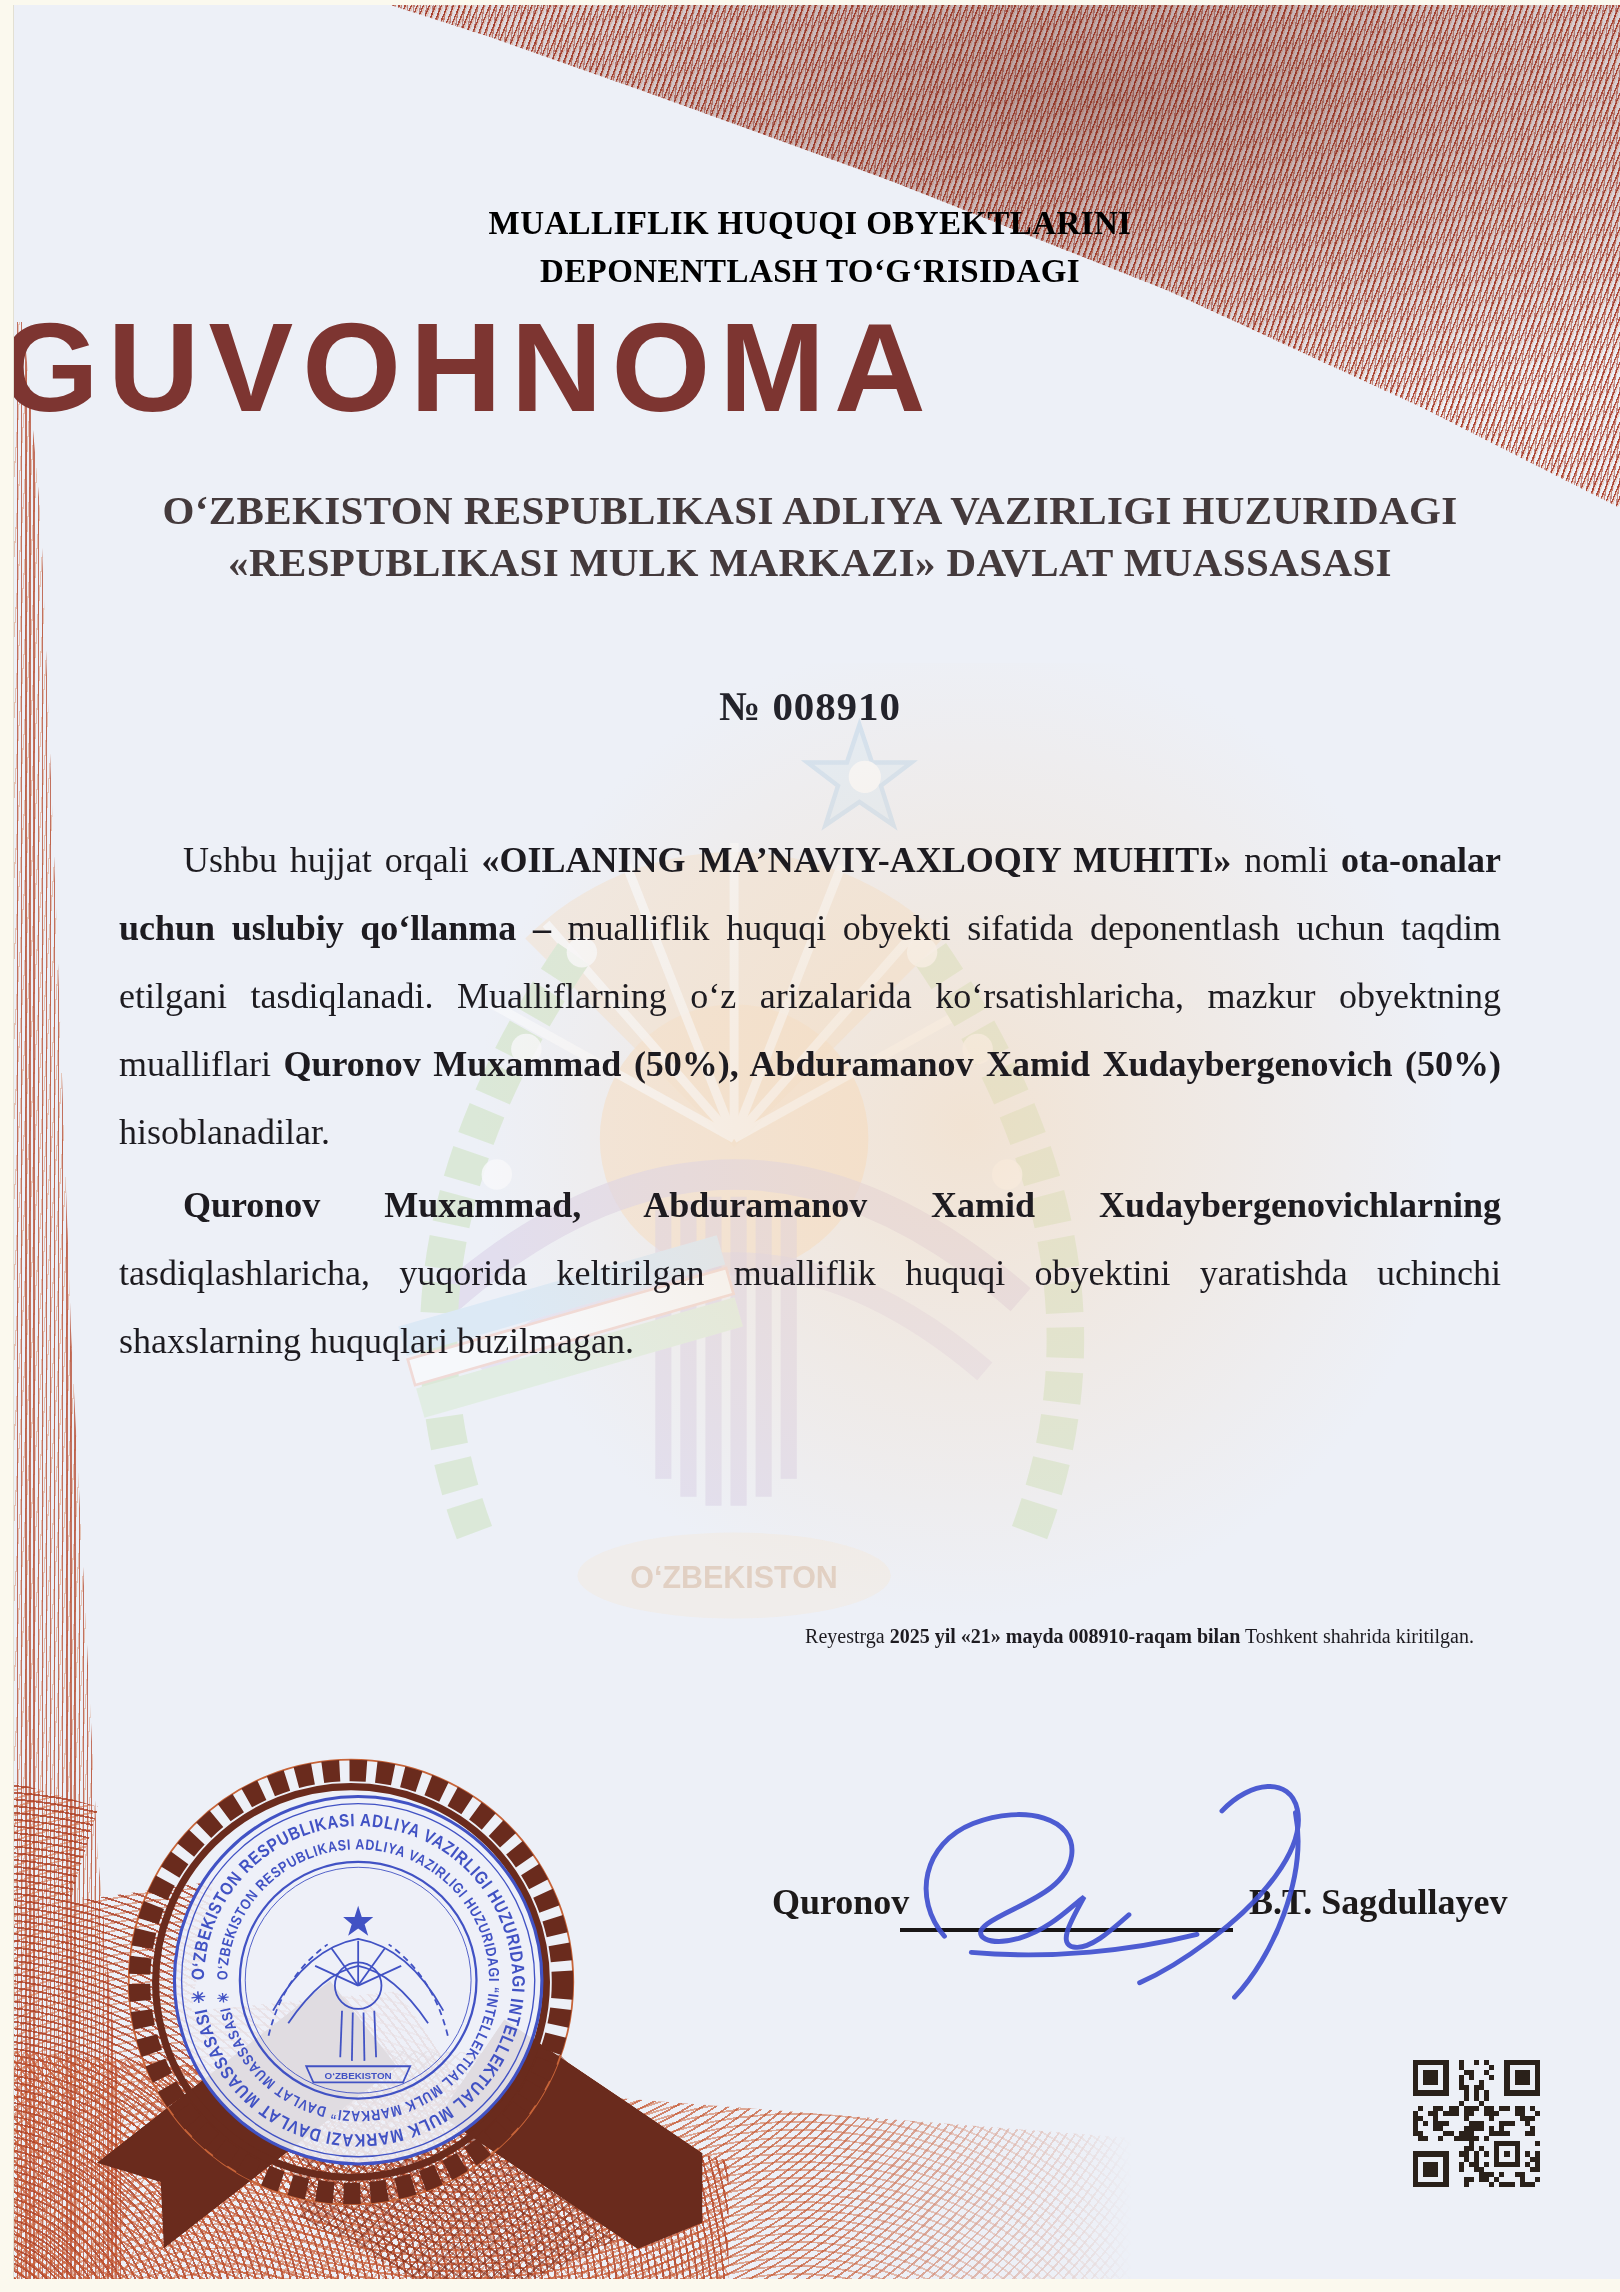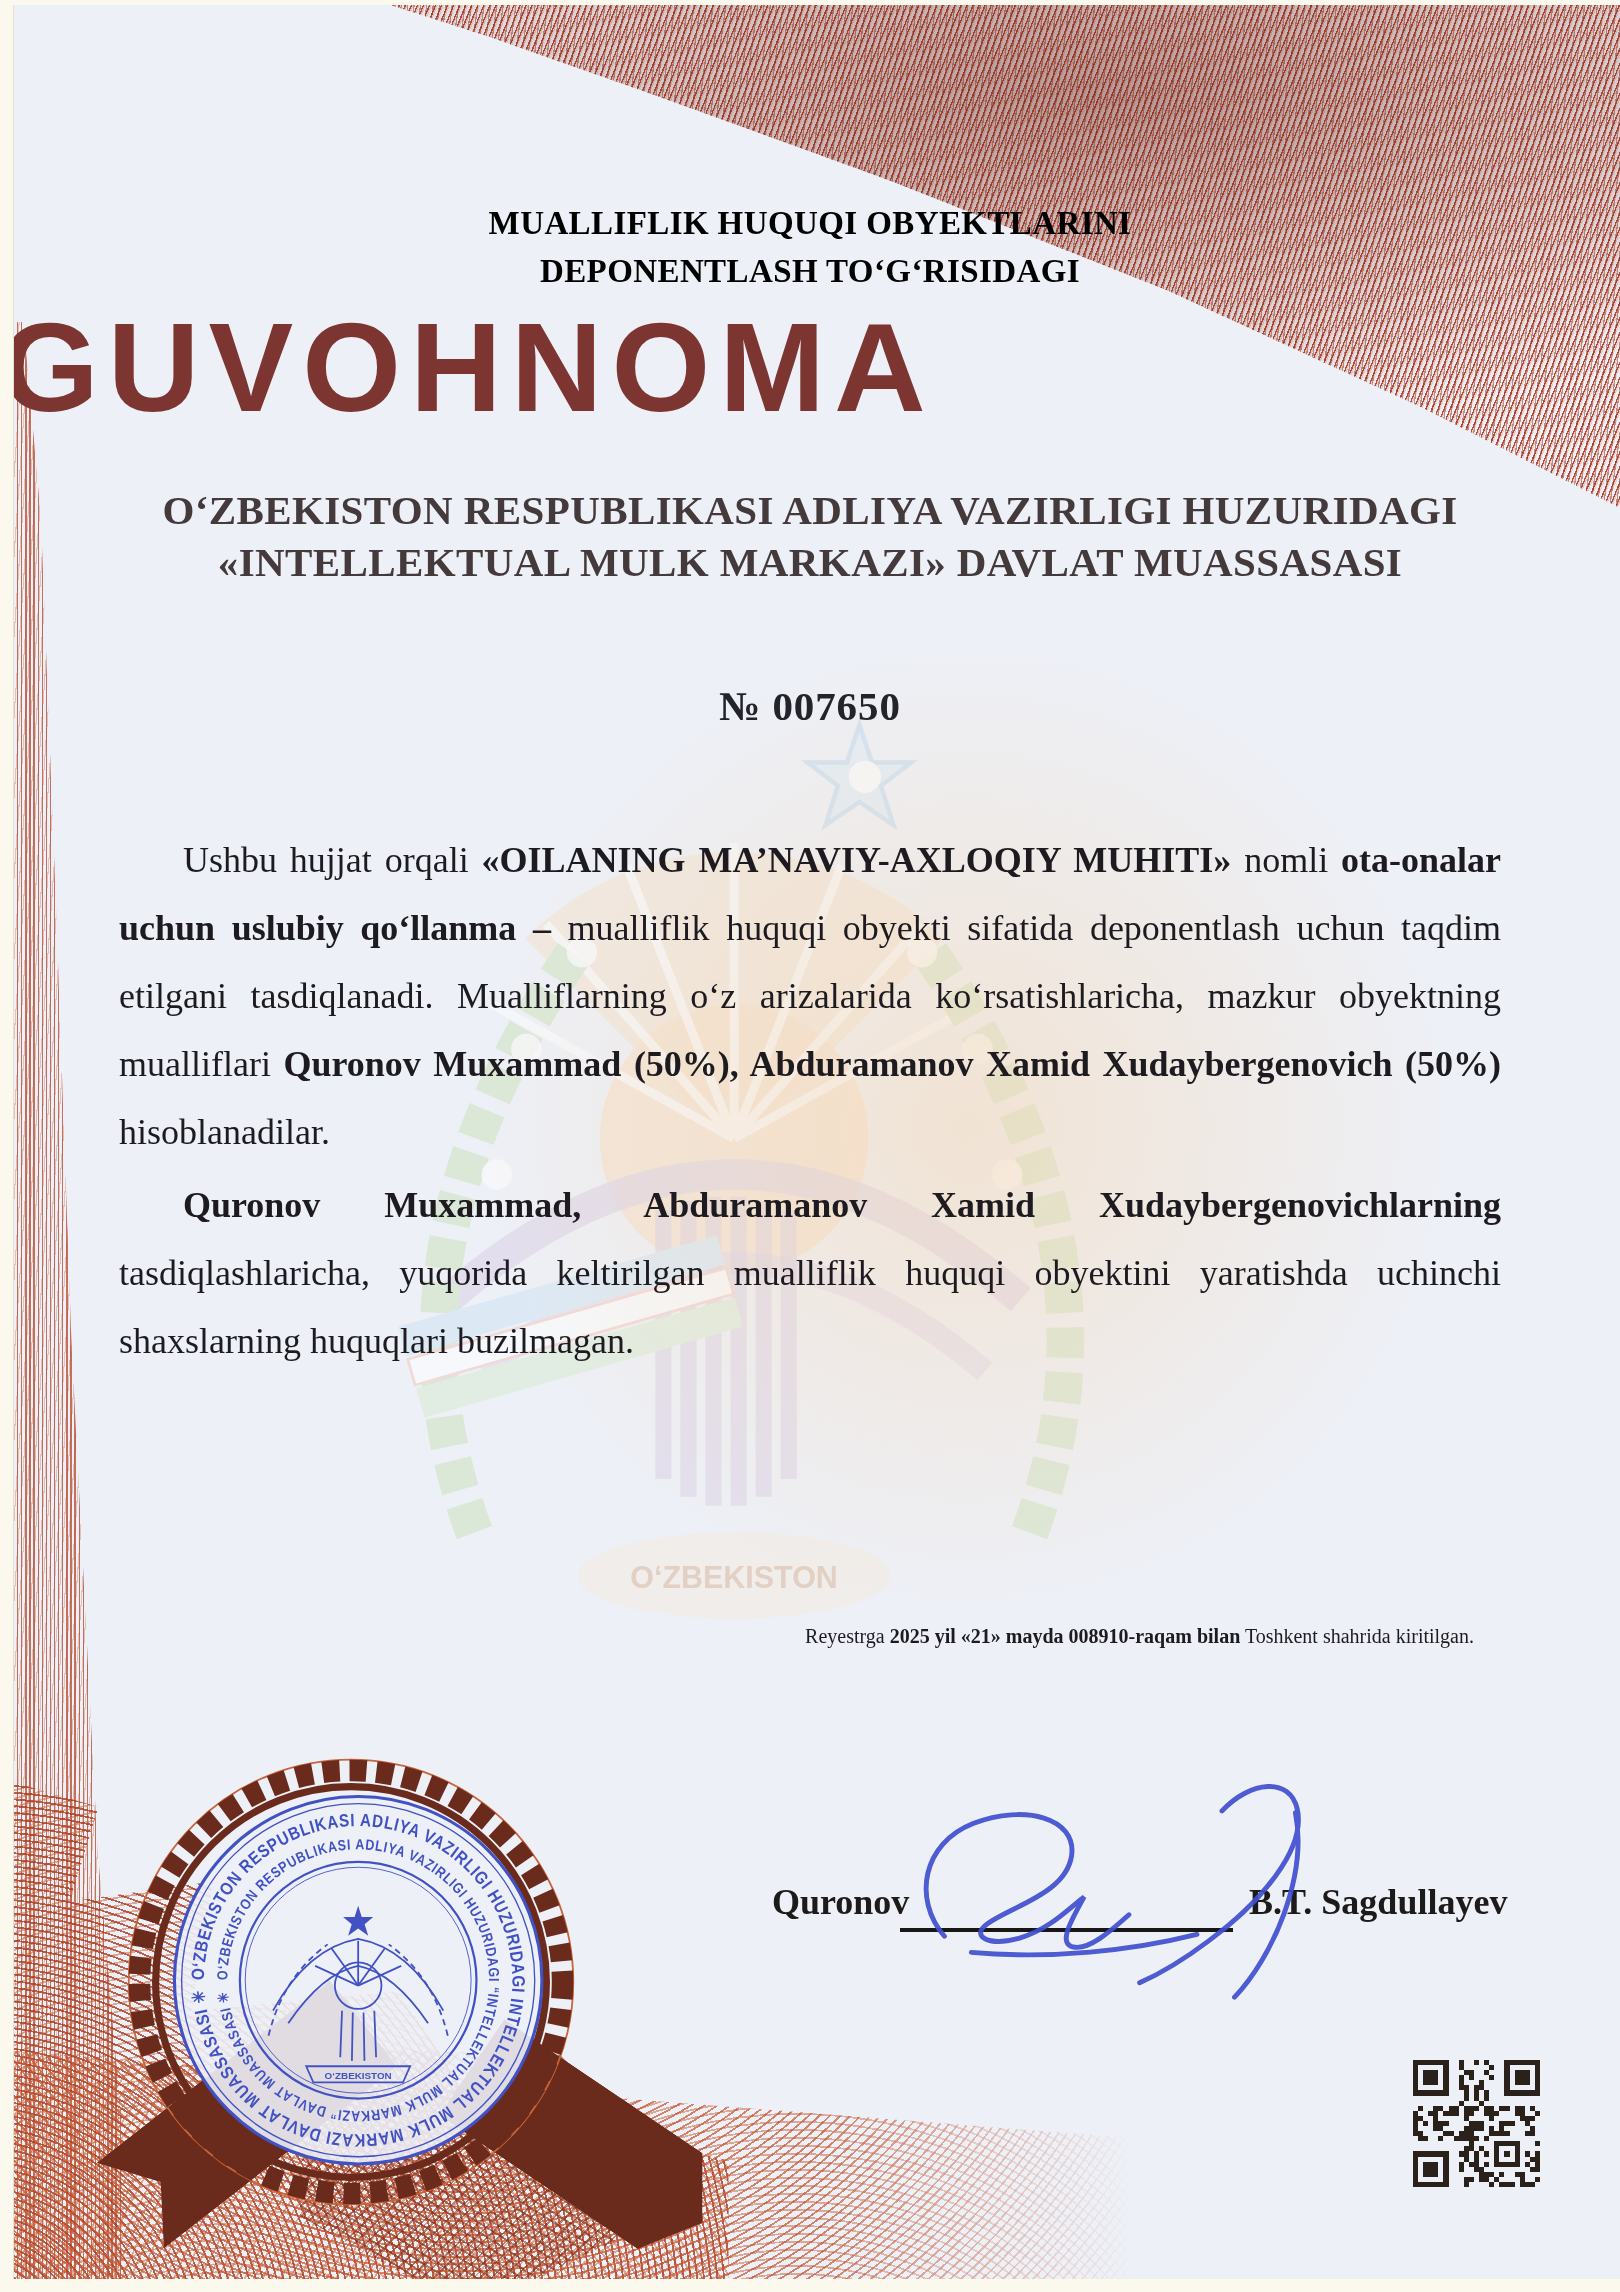--- a/index.html
+++ b/index.html
@@ -157,23 +157,23 @@
     </g>
   </svg>
 
   <div class="txt" id="header">
     <div>MUALLIFLIK HUQUQI OBYEKTLARINI</div>
     <div>DEPONENTLASH TO‘G‘RISIDAGI</div>
   </div>
   <div class="txt" id="cert-title">GUVOHNOMA</div>
   <div class="txt" id="org">
     <div>O‘ZBEKISTON RESPUBLIKASI ADLIYA VAZIRLIGI HUZURIDAGI</div>
-    <div>«INTELLEKTUAL MULK MARKAZI» DAVLAT MUASSASASI</div>
+    <div>«RESPUBLIKASI MULK MARKAZI» DAVLAT MUASSASASI</div>
   </div>
-  <div class="txt" id="cert-number">№ 007650</div>
+  <div class="txt" id="cert-number">№ 008910</div>
 
   <div class="txt" id="body-text">
       <p class="para"><span>Ushbu hujjat orqali </span><span class="b">«OILANING MA’NAVIY-AXLOQIY MUHITI»</span><span> nomli </span><span class="b">ota-onalar uchun uslubiy qo‘llanma –</span><span> mualliflik huquqi obyekti sifatida deponentlash uchun taqdim etilgani tasdiqlanadi. Mualliflarning o‘z arizalarida ko‘rsatishlaricha, mazkur obyektning mualliflari </span><span class="b">Quronov Muxammad (50%), Abduramanov Xamid Xudaybergenovich (50%)</span><span> hisoblanadilar.</span></p>
       <p class="para"><span class="b">Quronov Muxammad, Abduramanov Xamid Xudaybergenovichlarning</span><span> tasdiqlashlaricha, yuqorida keltirilgan mualliflik huquqi obyektini yaratishda uchinchi shaxslarning huquqlari buzilmagan.</span></p>
     </div>
 
   <div class="txt" id="registration"><span>Reyestrga </span><span class="b">2025 yil «21» mayda 008910-raqam bilan</span><span> Toshkent shahrida kiritilgan.</span></div>
 
   <div class="txt" id="director-row">
     <span id="director-label">Quronov</span>

